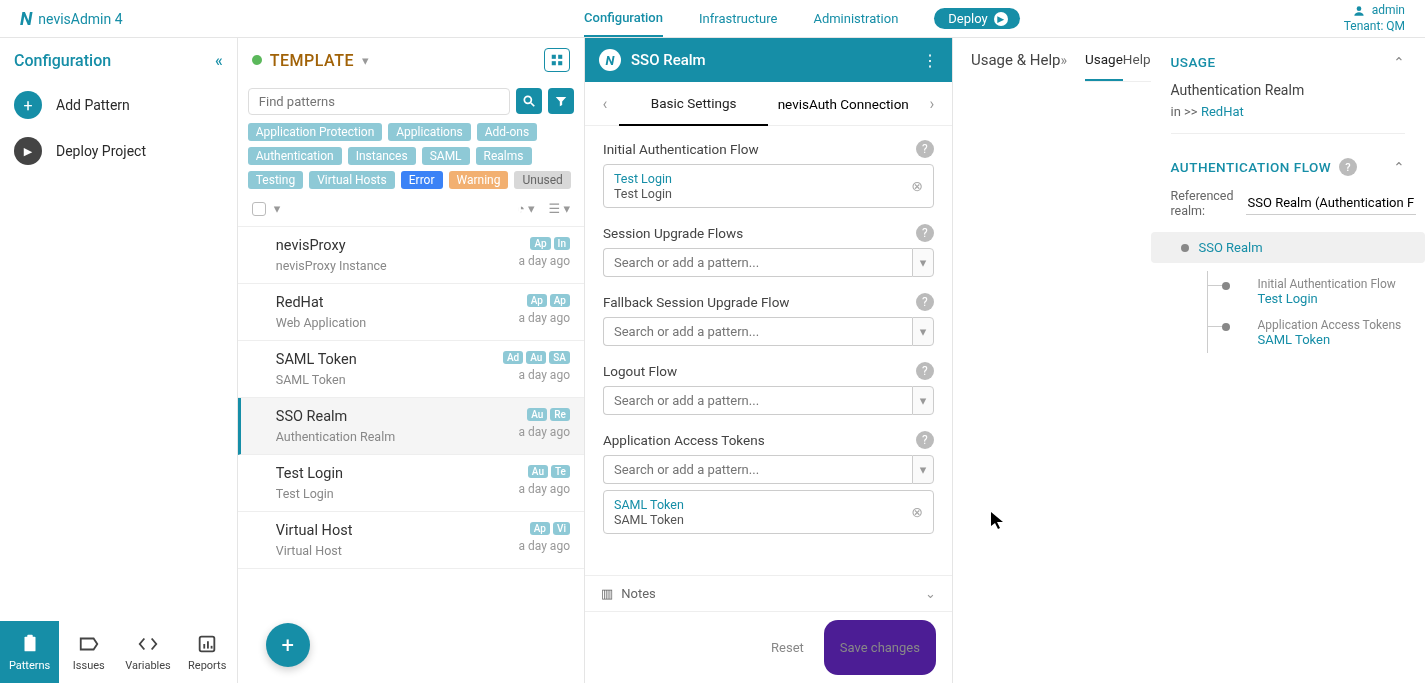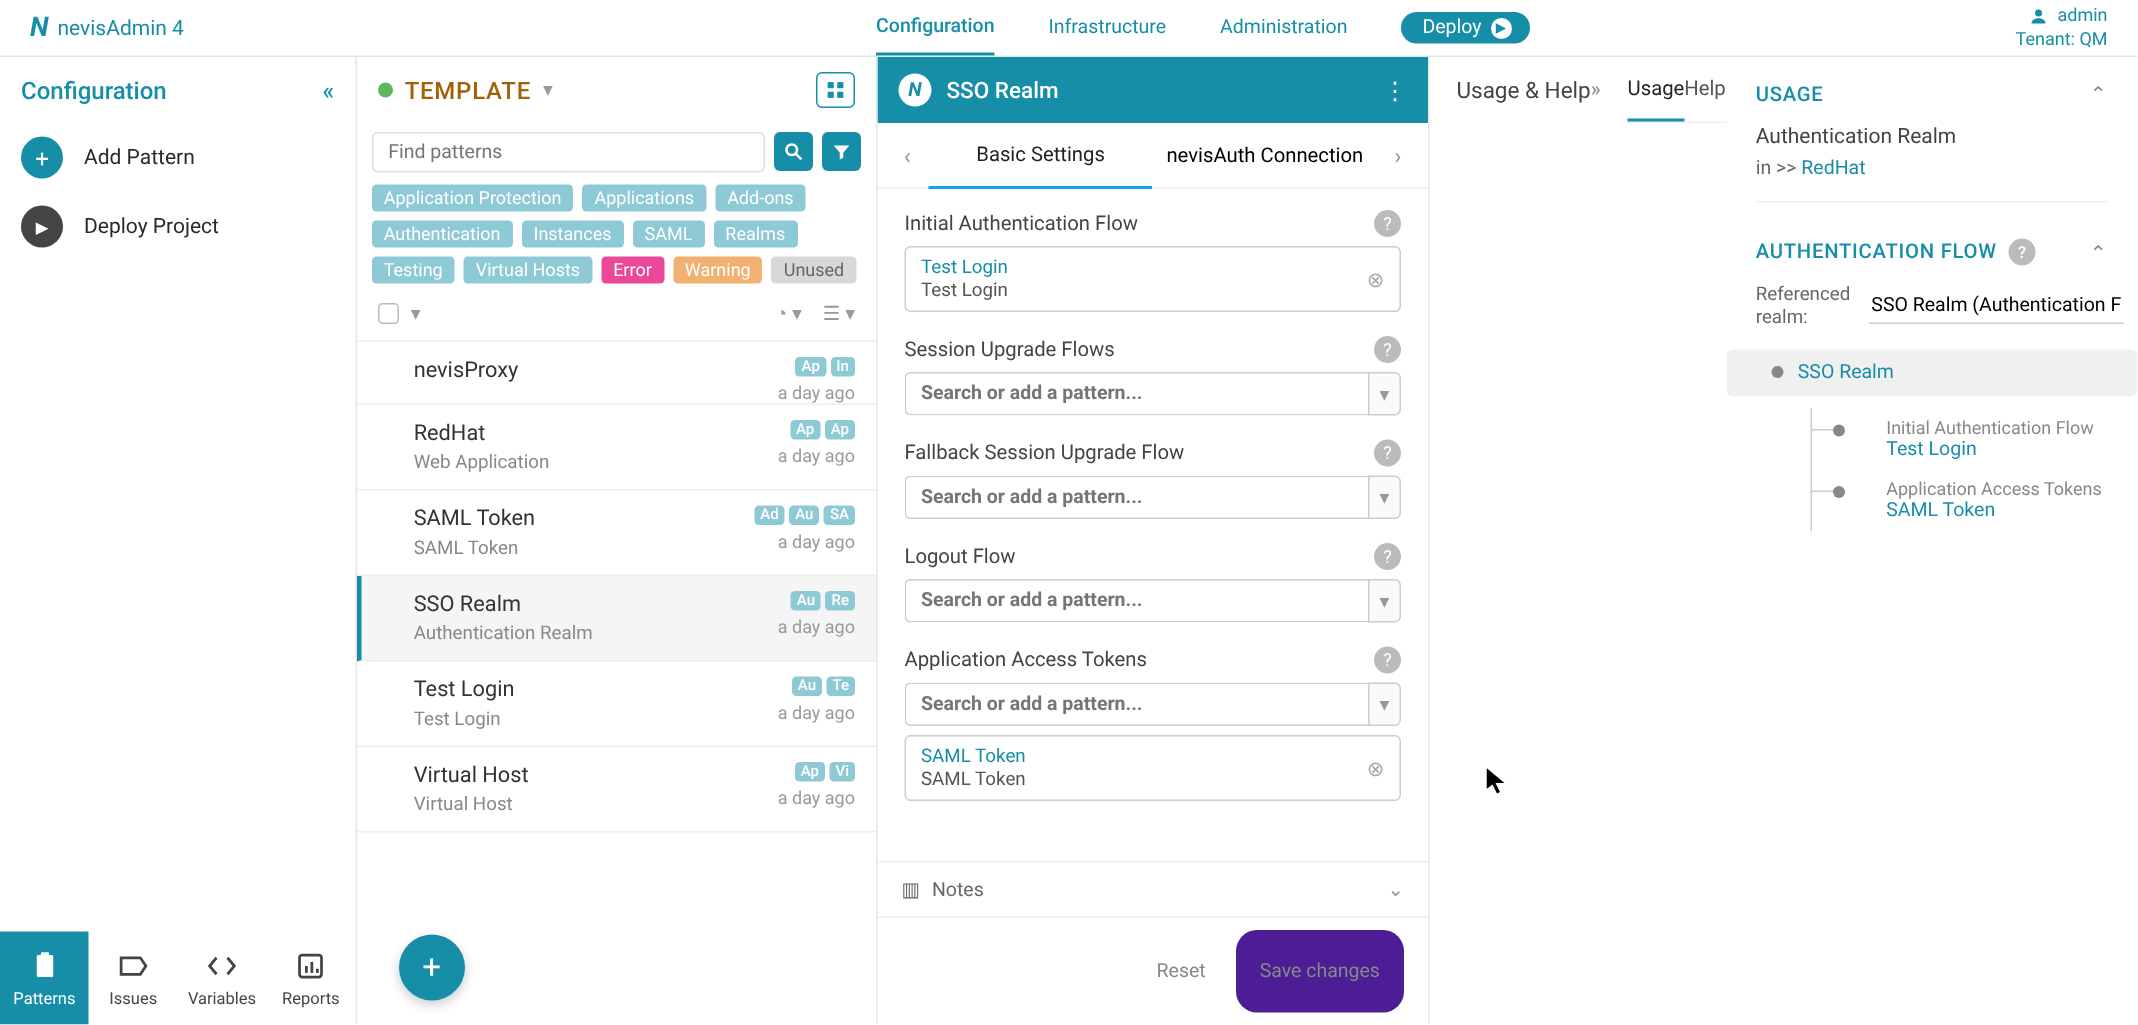--- a/index.html
+++ b/index.html
@@ -40,21 +40,21 @@
 
 .col2-head{height:44px;display:flex;align-items:center;padding:0 14px;gap:8px;}
 .dot{width:10px;height:10px;border-radius:50%;background:#5bb85b;}
 .col2-head .title{font-size:16px;font-weight:500;letter-spacing:0.5px;color:#a16207;}
 .col2-head .sq{margin-left:auto;width:26px;height:24px;border:1px solid #168ea7;border-radius:4px;display:flex;align-items:center;justify-content:center;color:#168ea7;cursor:pointer;}
 .col2-search{padding:6px 10px;display:flex;gap:6px;}
 .col2-search input{flex:1;border:1px solid #ddd;border-radius:4px;padding:5px 10px;font-size:13px;}
 .sq-btn{width:26px;height:26px;background:#168ea7;color:#fff;border:none;border-radius:4px;display:flex;align-items:center;justify-content:center;cursor:pointer;}
 .tags{padding:2px 10px 8px;display:flex;flex-wrap:wrap;gap:6px;}
 .tag{background:#8ec9d6;color:#fff;border-radius:3px;padding:2px 8px;font-size:12px;}
-.tag.err{background:#ec4899;}
+.tag.err{background:#3b82f6;}
 .tag.warn{background:#f2b071;}
 .tag.unused{background:#d8d8d8;color:#666;}
 .toolbar2{padding:4px 14px 10px;display:flex;align-items:center;gap:8px;color:#999;border-bottom:1px solid #eee;}
 .toolbar2 .chk{width:14px;height:14px;border:1px solid #bbb;border-radius:3px;}
 .toolbar2 .r{margin-left:auto;display:flex;gap:14px;}
 .plist{flex:1;overflow-y:auto;}
 .pitem{border-bottom:1px solid #eee;padding:10px 14px 10px 38px;position:relative;cursor:pointer;}
 .pitem.selected{background:#f5f5f5;border-left:3px solid #168ea7;padding-left:35px;}
 .pitem .name{font-size:14.5px;color:#333;margin-bottom:4px;}
 .pitem .sub{font-size:12.5px;color:#888;}
@@ -65,32 +65,32 @@
 .fab{position:absolute;bottom:16px;left:28px;width:44px;height:44px;border-radius:50%;background:#168ea7;color:#fff;display:flex;align-items:center;justify-content:center;font-size:22px;box-shadow:0 3px 8px rgba(0,0,0,0.2);cursor:pointer;}
 
 
 .col3-head{height:44px;background:#168ea7;color:#fff;display:flex;align-items:center;padding:0 14px;gap:10px;}
 .col3-head .nic{width:22px;height:22px;border-radius:50%;background:#fff;color:#168ea7;display:flex;align-items:center;justify-content:center;font-weight:bold;font-style:italic;}
 .col3-head .ttl{font-size:15px;font-weight:500;}
 .col3-head .more{margin-left:auto;cursor:pointer;font-size:16px;}
 .tabs3{height:44px;display:flex;align-items:center;border-bottom:1px solid #eee;padding:0 6px;position:relative;}
 .tabs3 .arrow{width:28px;text-align:center;color:#999;cursor:pointer;font-size:16px;}
 .tabs3 .tab{flex:1;text-align:center;padding:13px 0;font-size:13.5px;color:#000000;cursor:pointer;}
-.tabs3 .tab.active{color:#222;border-bottom:2px solid #0ea5e9;}
+.tabs3 .tab.active{color:#222;border-bottom:2px solid #000000;}
 .form3{flex:1;overflow-y:auto;padding:14px 18px;}
 .fgroup{margin-bottom:16px;}
 .fhead{display:flex;align-items:center;margin-bottom:6px;}
 .fhead .lbl{font-size:13.5px;color:#444;}
 .fhead .q{margin-left:auto;width:18px;height:18px;border-radius:50%;background:#bbb;color:#fff;display:flex;align-items:center;justify-content:center;font-size:12px;cursor:pointer;}
 .refbox{border:1px solid #ccc;border-radius:4px;padding:6px 10px;display:flex;align-items:center;}
 .refbox .txt .l1{color:#168ea7;font-size:12.5px;}
 .refbox .txt .l2{color:#555;font-size:12.5px;}
 .refbox .del{margin-left:auto;color:#aaa;cursor:pointer;font-size:14px;}
 .combo{display:flex;}
-.combo input{flex:1;border:1px solid #ccc;border-right:none;border-radius:4px 0 0 4px;padding:6px 10px;font-size:13px;font-weight:bold;}
+.combo input{flex:1;border:1px solid #ccc;border-right:none;border-radius:4px 0 0 4px;padding:6px 10px;font-size:13px;}
 .combo .dd{width:22px;border:1px solid #ccc;border-radius:0 4px 4px 0;display:flex;align-items:center;justify-content:center;color:#999;cursor:pointer;background:#fafafa;}
 .notes{border-top:1px solid #eee;padding:10px 16px;display:flex;align-items:center;gap:8px;color:#666;cursor:pointer;}
 .notes .exp{margin-left:auto;color:#999;}
 .actions3{border-top:1px solid #eee;padding:8px 16px;display:flex;justify-content:flex-end;gap:20px;align-items:center;}
 .actions3 .reset{color:#888;cursor:pointer;}
 .actions3 .save{background:#4c1d95;color:#888;border:none;border-radius:14px;padding:20px 16px;font-size:13px;}
 
 
 .col4-head{height:44px;display:flex;align-items:center;padding:0 18px;font-size:15px;color:#444;}
 .col4-head .exp{margin-left:auto;color:#888;cursor:pointer;font-size:14px;}
@@ -242,20 +242,21 @@
       <span class="chk"></span>
       <span>▾</span>
       <div class="r">
         <span>◔ ▾</span>
         <span>☰ ▾</span>
       </div>
     </div>
     <div class="plist" id="plist">
         <div class="pitem">
           <div class="name">nevisProxy</div>
+  <div class="sub">nevisProxy Instance</div>
   <div class="right">
             <div class="badges">
               <span class="badge">Ap</span>
               <span class="badge">In</span>
             </div>
             <div class="time">a day ago</div>
           </div>
         </div>
         <div class="pitem">
           <div class="name">RedHat</div>

